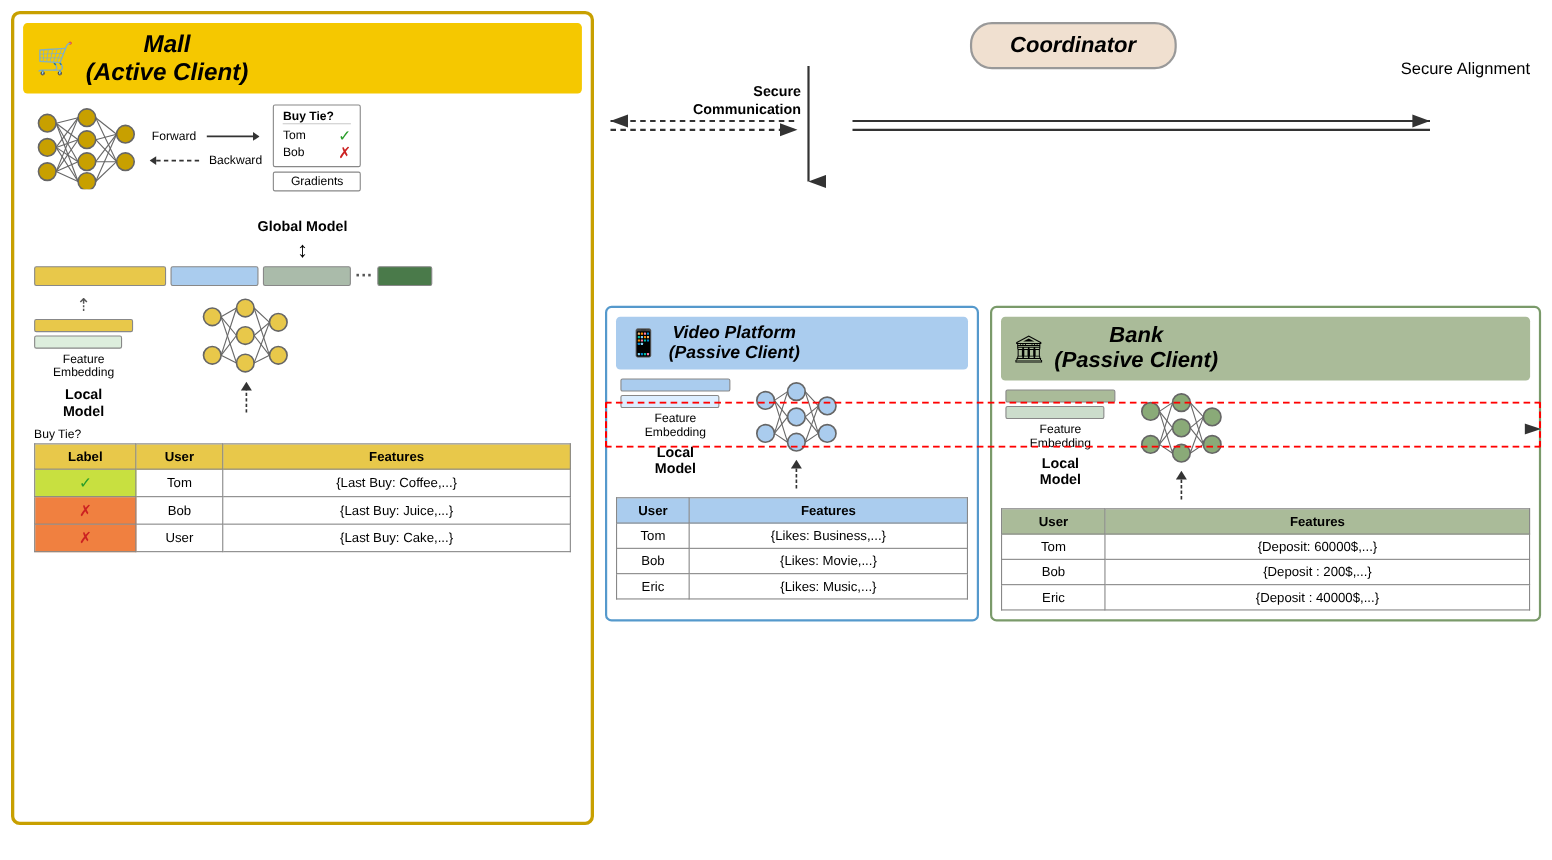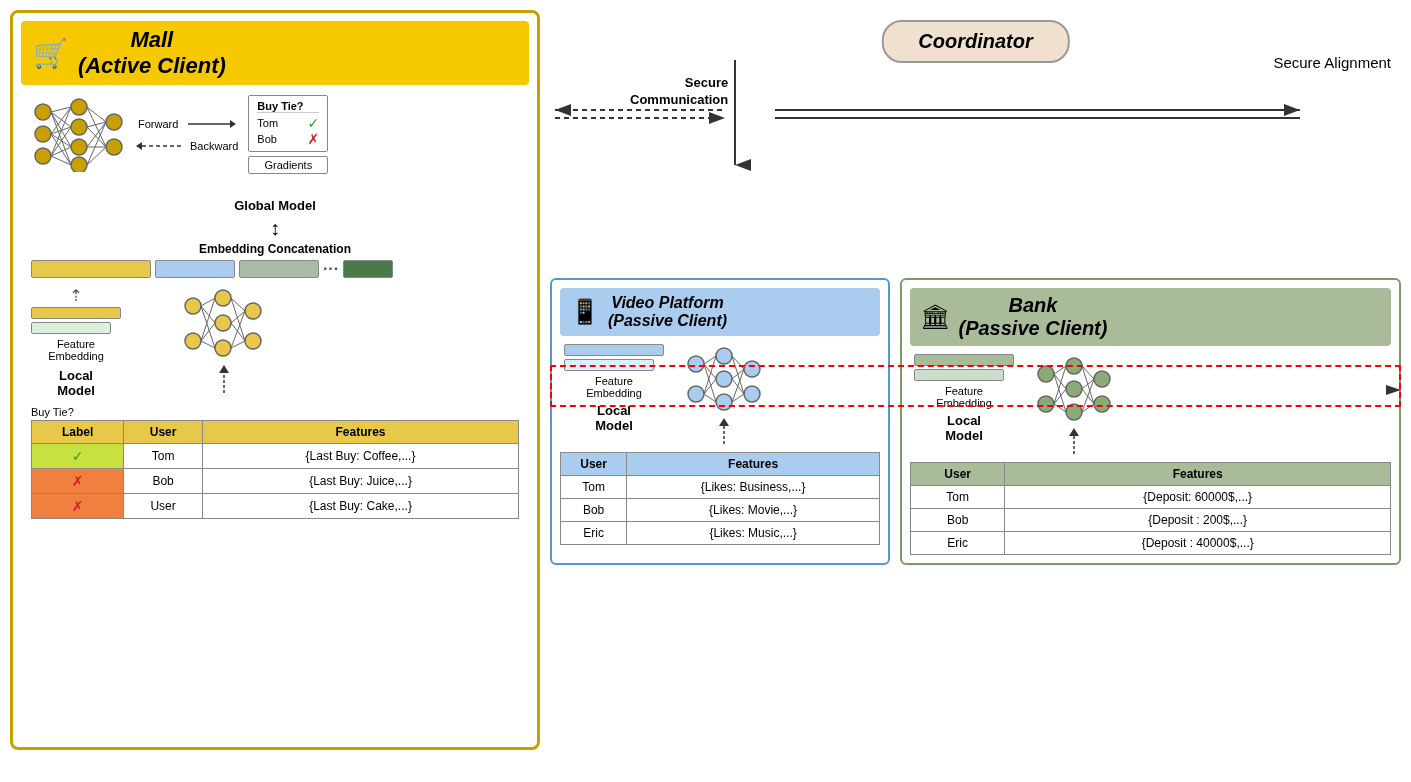--- a/index.html
+++ b/index.html
@@ -316,21 +316,20 @@
           <span>Gradients</span>
         </div>
       </div>
     </div>
 
     <div class="global-model-label" style="margin-bottom:4px;margin-top:24px;">Global Model</div>
 
     <div style="text-align:center; font-size:20px; margin-bottom:2px;">↕</div>
 
     <div class="embedding-section">
-      <div class="embed-title">Embedding Concatenation</div>
       <div class="embed-bar-container">
         <div class="embed-bar bar-yellow"></div>
         <div class="embed-bar bar-blue"></div>
         <div class="embed-bar bar-green"></div>
         <span class="bar-dots">···</span>
         <div class="embed-bar bar-dark"></div>
       </div>
     </div>
 
     <div style="display:flex; flex-direction:row; align-items:flex-start; gap:20px; padding:0 10px; margin-bottom:8px;">

